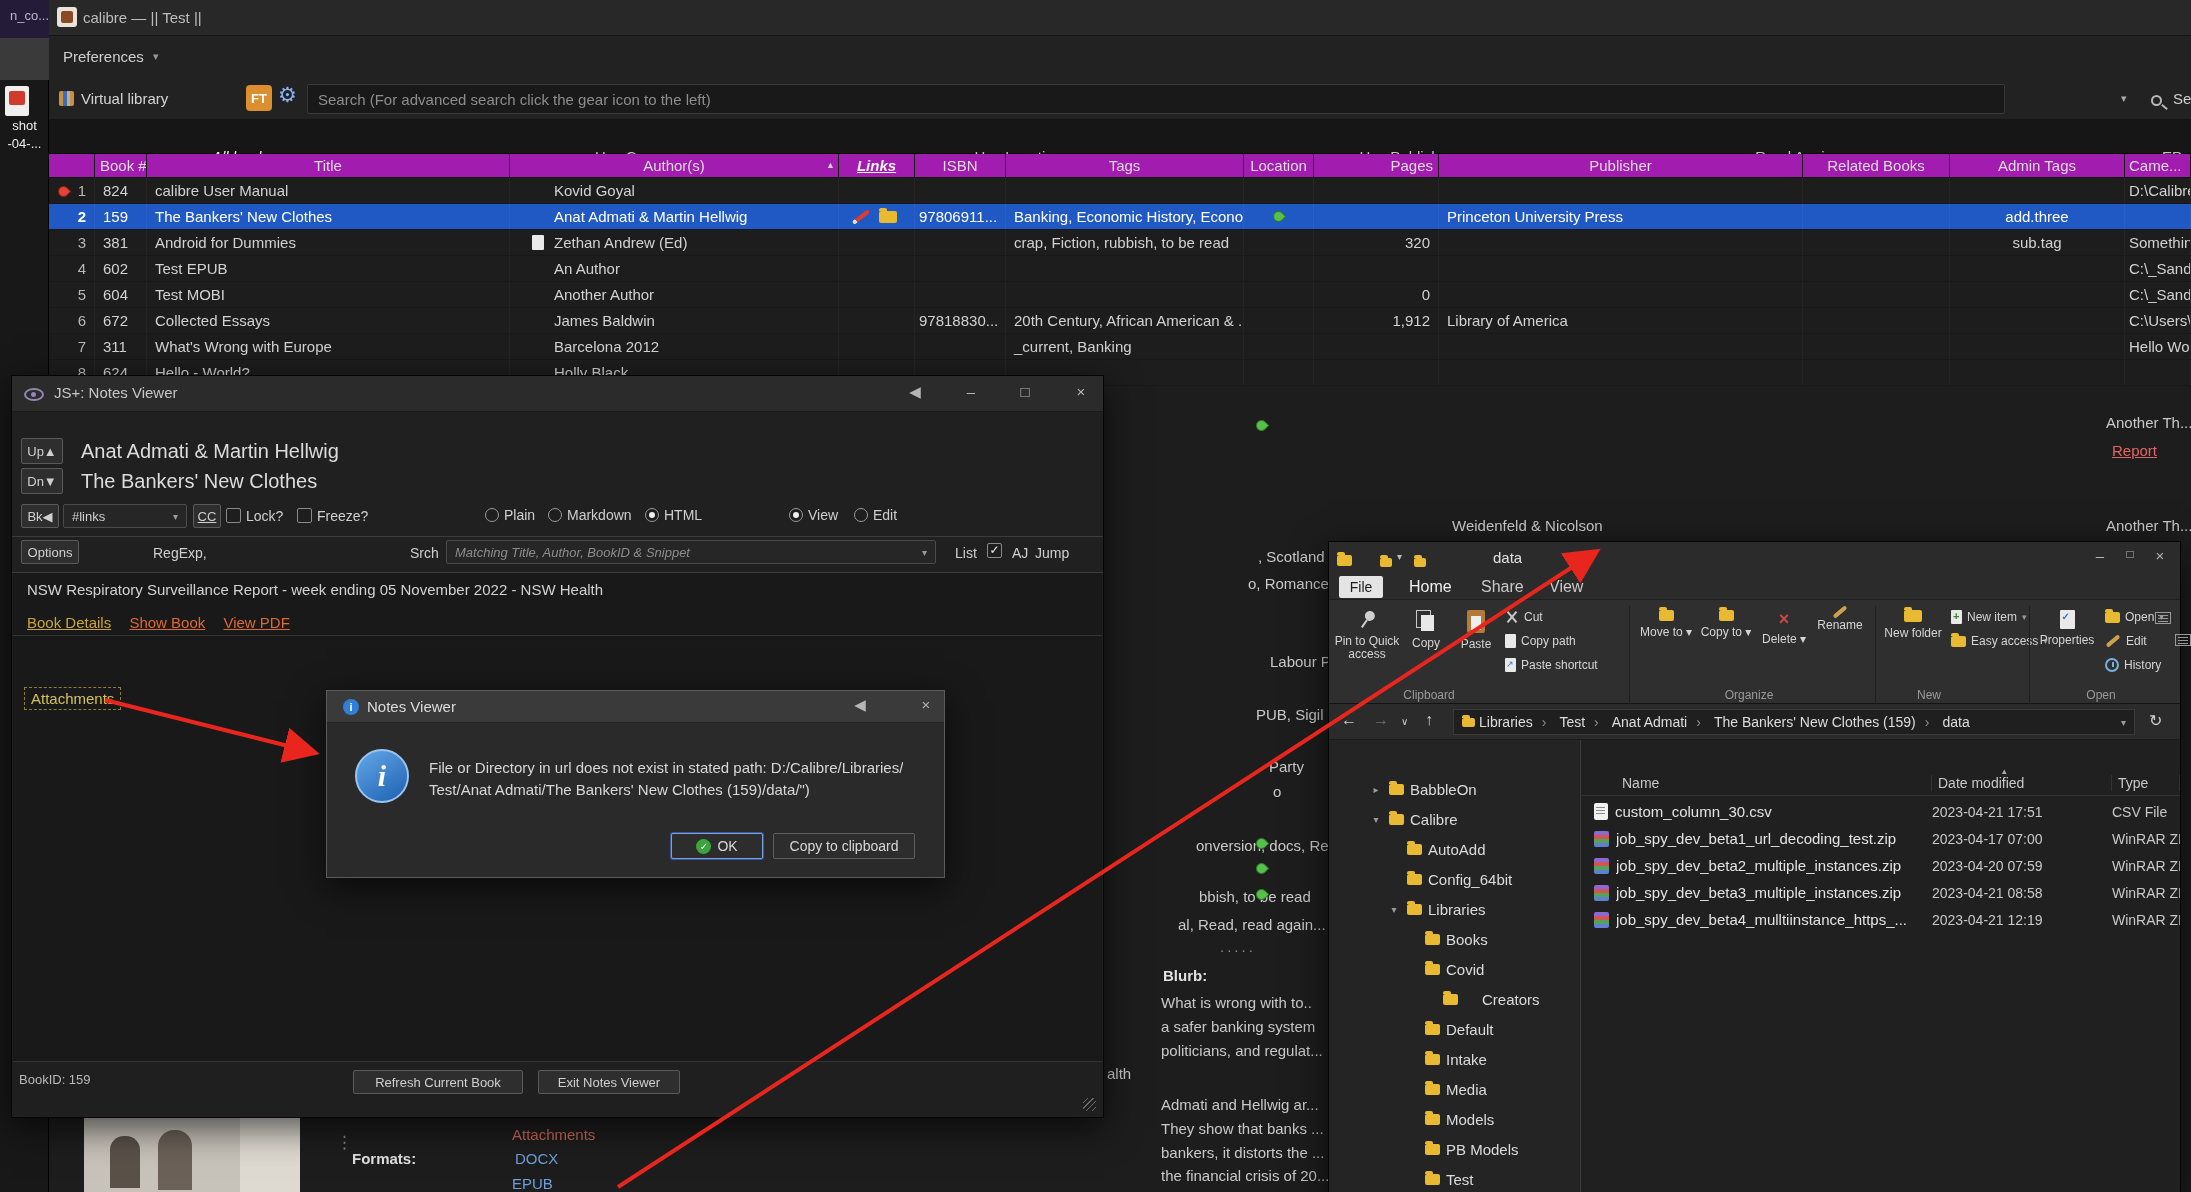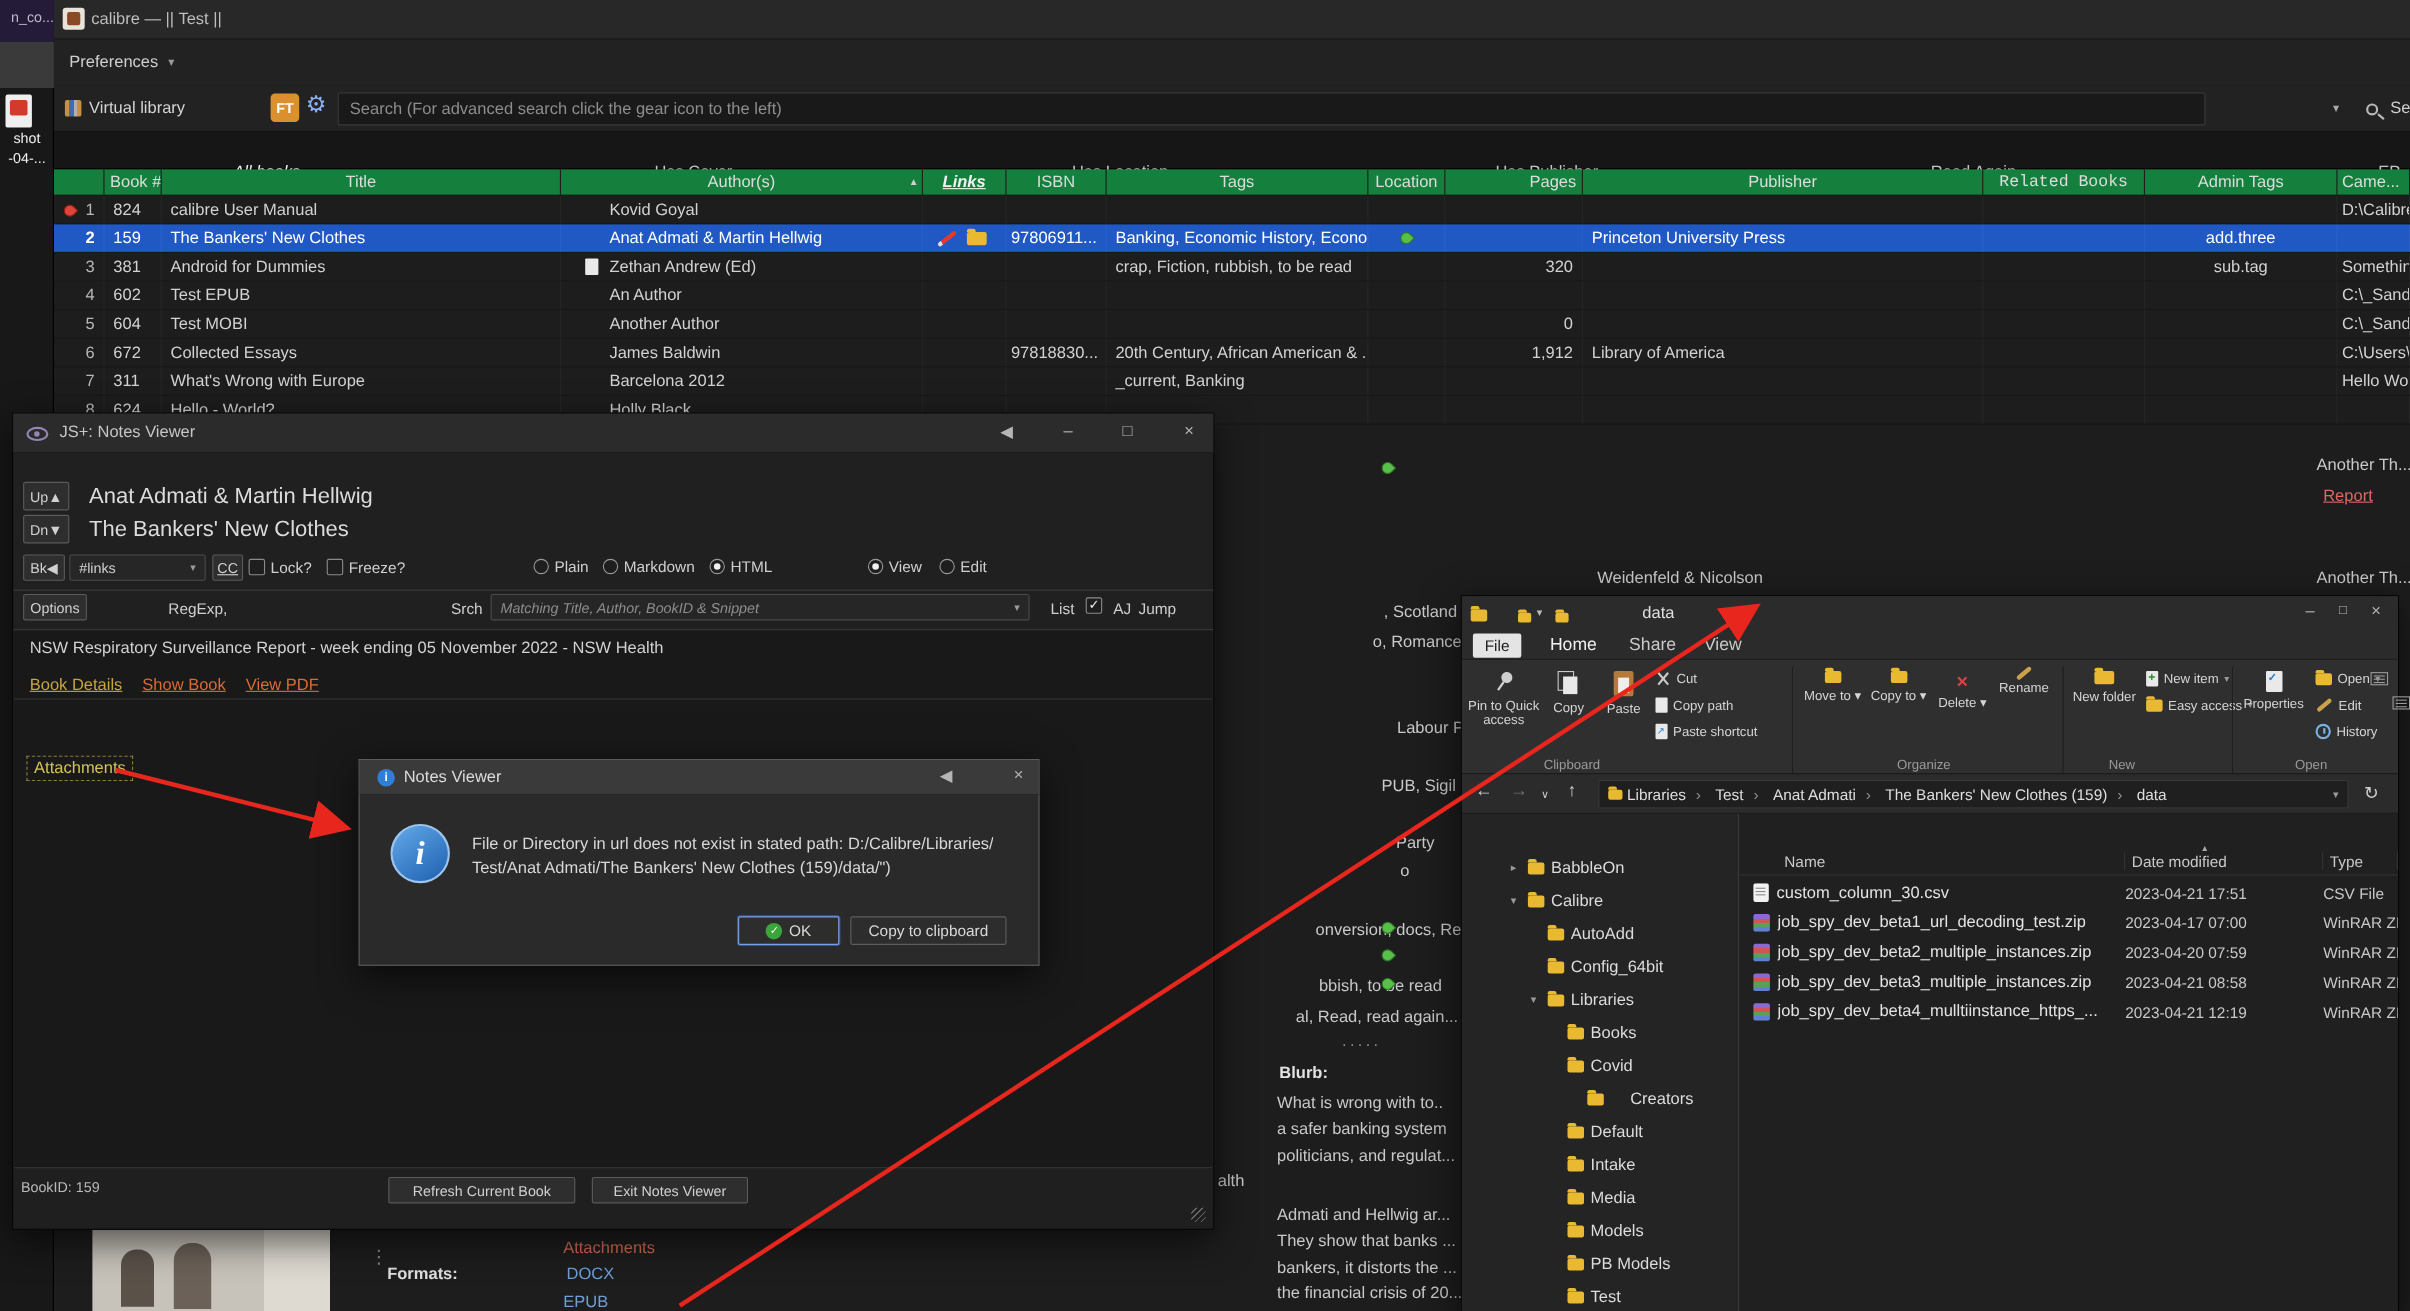--- a/index.html
+++ b/index.html
@@ -42,32 +42,32 @@
   #tabs{position:absolute;left:49px;top:120px;width:2142px;height:34px;display:flex;background:#161616;border-bottom:1px solid #000;}
   .tab{flex:2;position:relative;display:flex;align-items:center;justify-content:center;background:#232323;
        border-right:1px solid #0a0a0a;color:#c4c4c4;margin-top:36px;}
   .tab.active{background:#3c3c3c;color:#f0f0f0;font-style:italic;}
   .tab.cut{flex:1;justify-content:flex-end;padding-right:8px;}
   .tab-close{position:absolute;right:10px;top:8px;width:17px;height:17px;border:1px solid #666;background:#2e2e2e;
      color:#bbb;font-size:11px;line-height:15px;text-align:center;border-radius:2px;}
 
   
   #cal-table{position:absolute;left:49px;top:154px;width:2142px;z-index:1;}
-  .thead{display:flex;height:24px;background:#15803d;border-bottom:1px solid #101010;align-items:center;color:#dcdcdc;}
+  .thead{display:flex;height:24px;background:#a21caf;border-bottom:1px solid #101010;align-items:center;color:#dcdcdc;}
   .th{padding:0 5px;text-align:center;border-right:1px solid #1c1c1c;white-space:nowrap;overflow:hidden;position:relative;height:100%;
       display:flex;align-items:center;justify-content:center;}
   .th.left{justify-content:flex-start;}
   .sortarrow{position:absolute;right:3px;top:6px;font-size:9px;color:#cfcfcf;}
   .trow{display:flex;height:26px;align-items:center;background:#1d1d1d;border-bottom:1px solid #181818;color:#d2d2d2;}
   .trow.selected{background:#2159c4;color:#fff;}
   .trow.selected .num{color:#fff;font-weight:bold;}
   .td{padding:0 8px;white-space:nowrap;overflow:hidden;height:100%;display:flex;align-items:center;border-right:1px solid rgba(255,255,255,.04);}
   .c1{width:46px;} .c2{width:52px;} .c3{width:363px;} .c4{width:329px;} .c5{width:76px;} .c6{width:91px;padding:0 4px;}
   .c7{width:238px;} .c8{width:70px;justify-content:center;} .c9{width:125px;justify-content:flex-end;}
-  .c10{width:364px;} .c11{width:147px;font-family:Liberation Mono, monospace;} .c12{width:175px;justify-content:center;} .c13{flex:1;padding:0 4px;}
+  .c10{width:364px;} .c11{width:147px;} .c12{width:175px;justify-content:center;} .c13{flex:1;padding:0 4px;}
   .num{justify-content:flex-end;color:#b8b8b8;position:relative;}
   .gutter-pin{position:absolute;left:9px;top:8px;}
   .auth{position:relative;padding-left:44px;}
   .pageicon{width:12px;height:15px;background:#e9e9e9;border-radius:1px;display:inline-block;position:absolute;left:22px;top:5px;}
   .links-header{font-weight:bold;font-style:italic;text-decoration:underline;color:#f2f2f2;}
   .pencil{width:20px;height:4px;border-radius:2px;display:inline-block;transform:rotate(-38deg);
      background:linear-gradient(90deg,#e0e0e0 0 4px,#e23a2e 4px);}
   .fold{width:18px;height:12px;background:#e8b931;border-radius:2px;position:relative;display:inline-block;flex:none;}
   .fold::before{content:"";position:absolute;top:-3px;left:0;width:8px;height:3px;background:#e8b931;border-radius:2px 2px 0 0;}
   .fold.small{width:15px;height:11px;}

